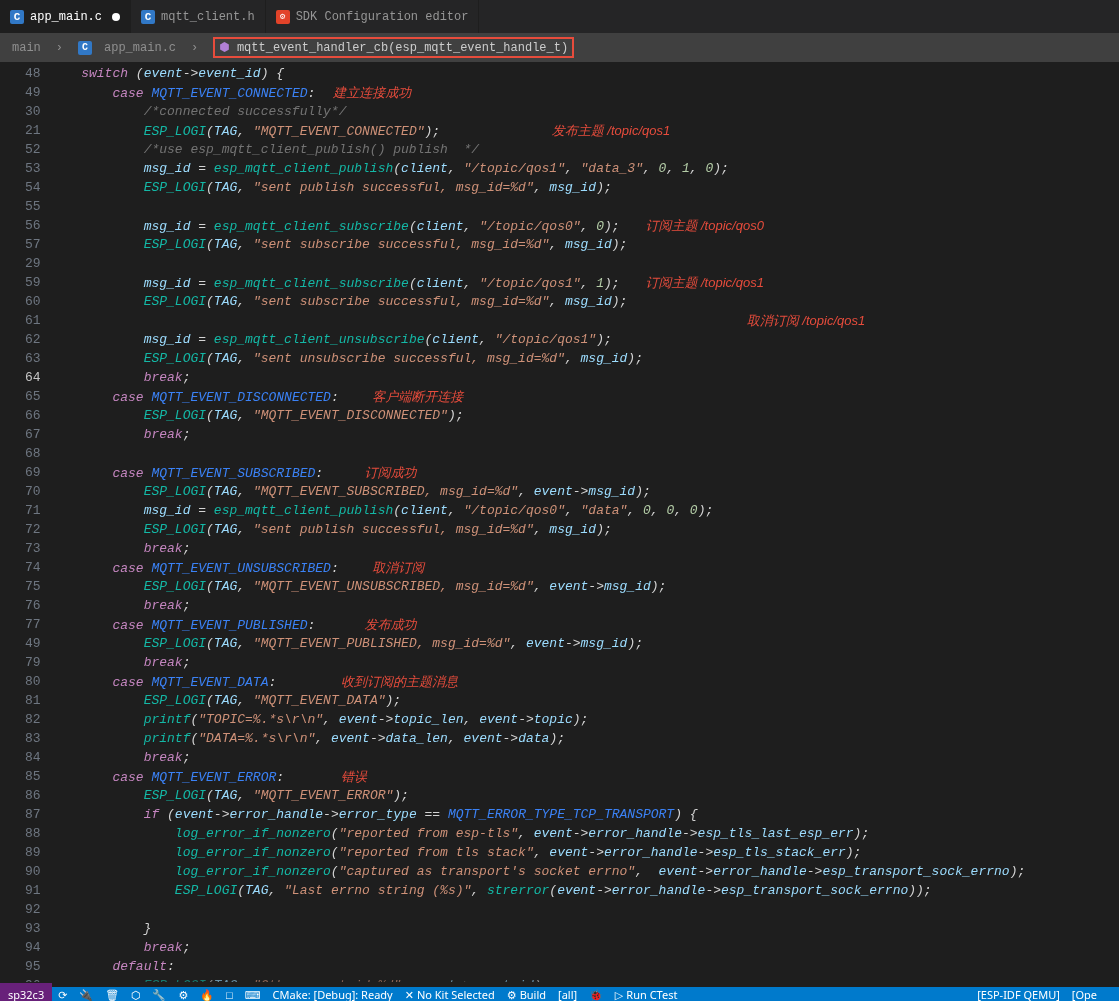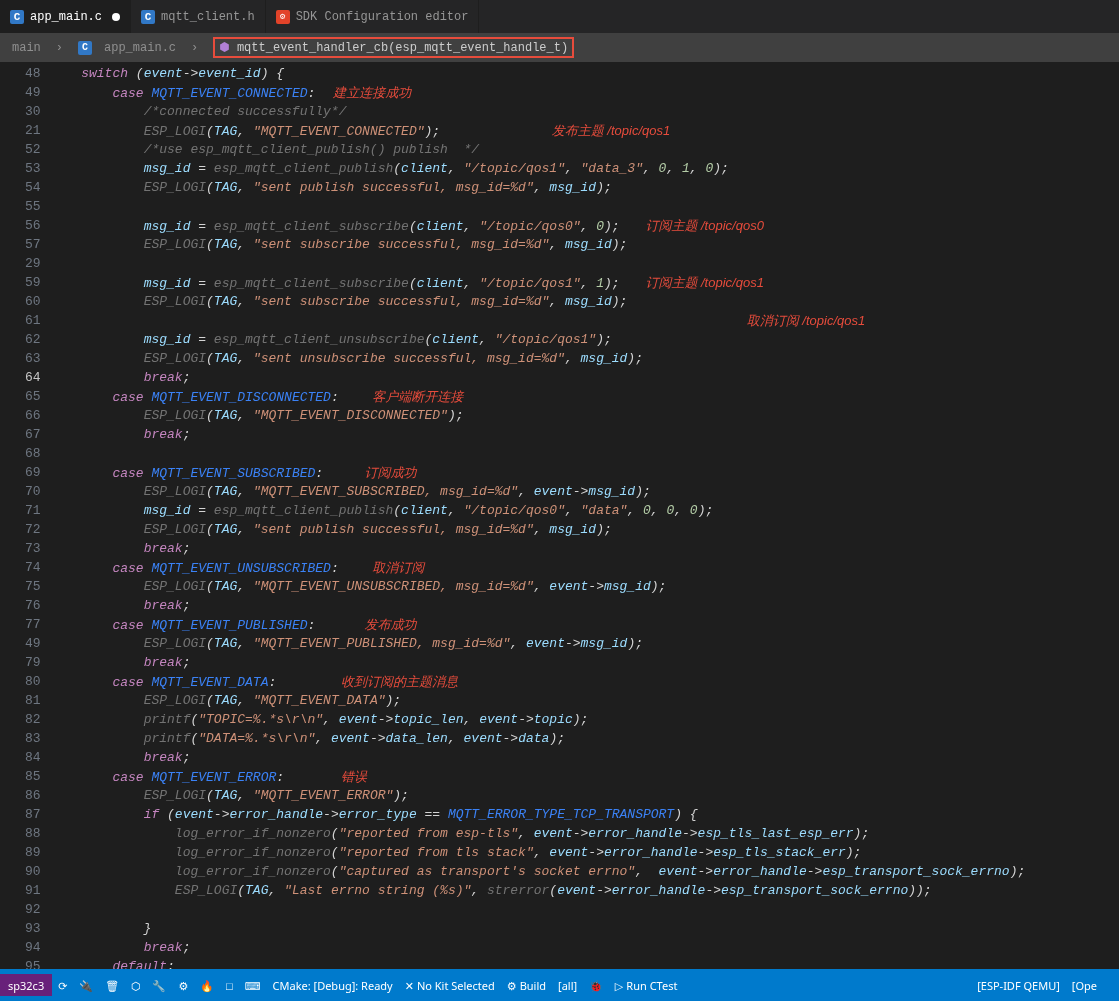--- a/index.html
+++ b/index.html
@@ -65,32 +65,32 @@
 .gutter .cur { color: #c6c6c6; }
 .code {
   flex: 1;
   white-space: pre;
   padding-top: 2px;
   line-height: 19px;
   overflow-x: auto;
 }
 .code div { height: 19px; font-style: italic; }
 .k { color: #c586c0; }
-.fn { color: #737373; }
+.fn { color: #14b8a6; }
 .id { color: #9cdcfe; }
 .enum { color: #3b82f6; }
 .s { color: #ce9178; }
 .n { color: #b5cea8; }
 .c { color: #737373; }
 .anno { color: #e74c3c; font-family: 'SimHei', sans-serif; margin-left: 18px; }
 .statusbar {
   position: absolute;
   bottom: 0;
   left: 0; right: 0;
-  height: 32px;
+  height: 14px;
   background: #007acc;
   display: flex;
   align-items: center;
   color: #fff;
   font-size: 11px;
   font-family: system-ui, 'Segoe UI', sans-serif;
 }
 .sb-item { padding: 0 6px; display: inline-flex; align-items: center; gap: 3px; }
 .sb-left { display: flex; align-items: center; }
 .sb-right { margin-left: auto; display: flex; align-items: center; padding-right: 16px; }

